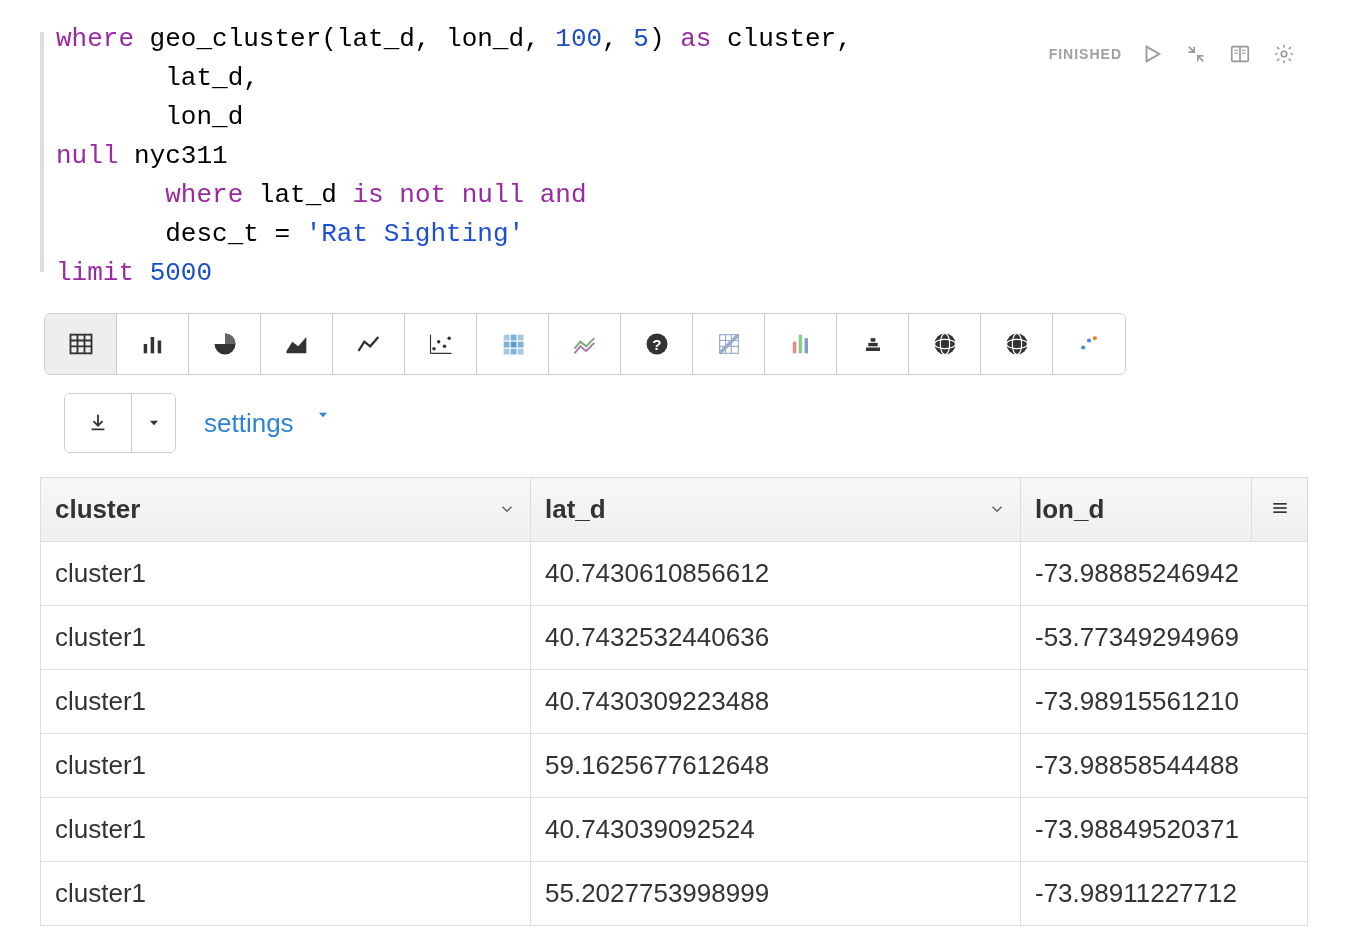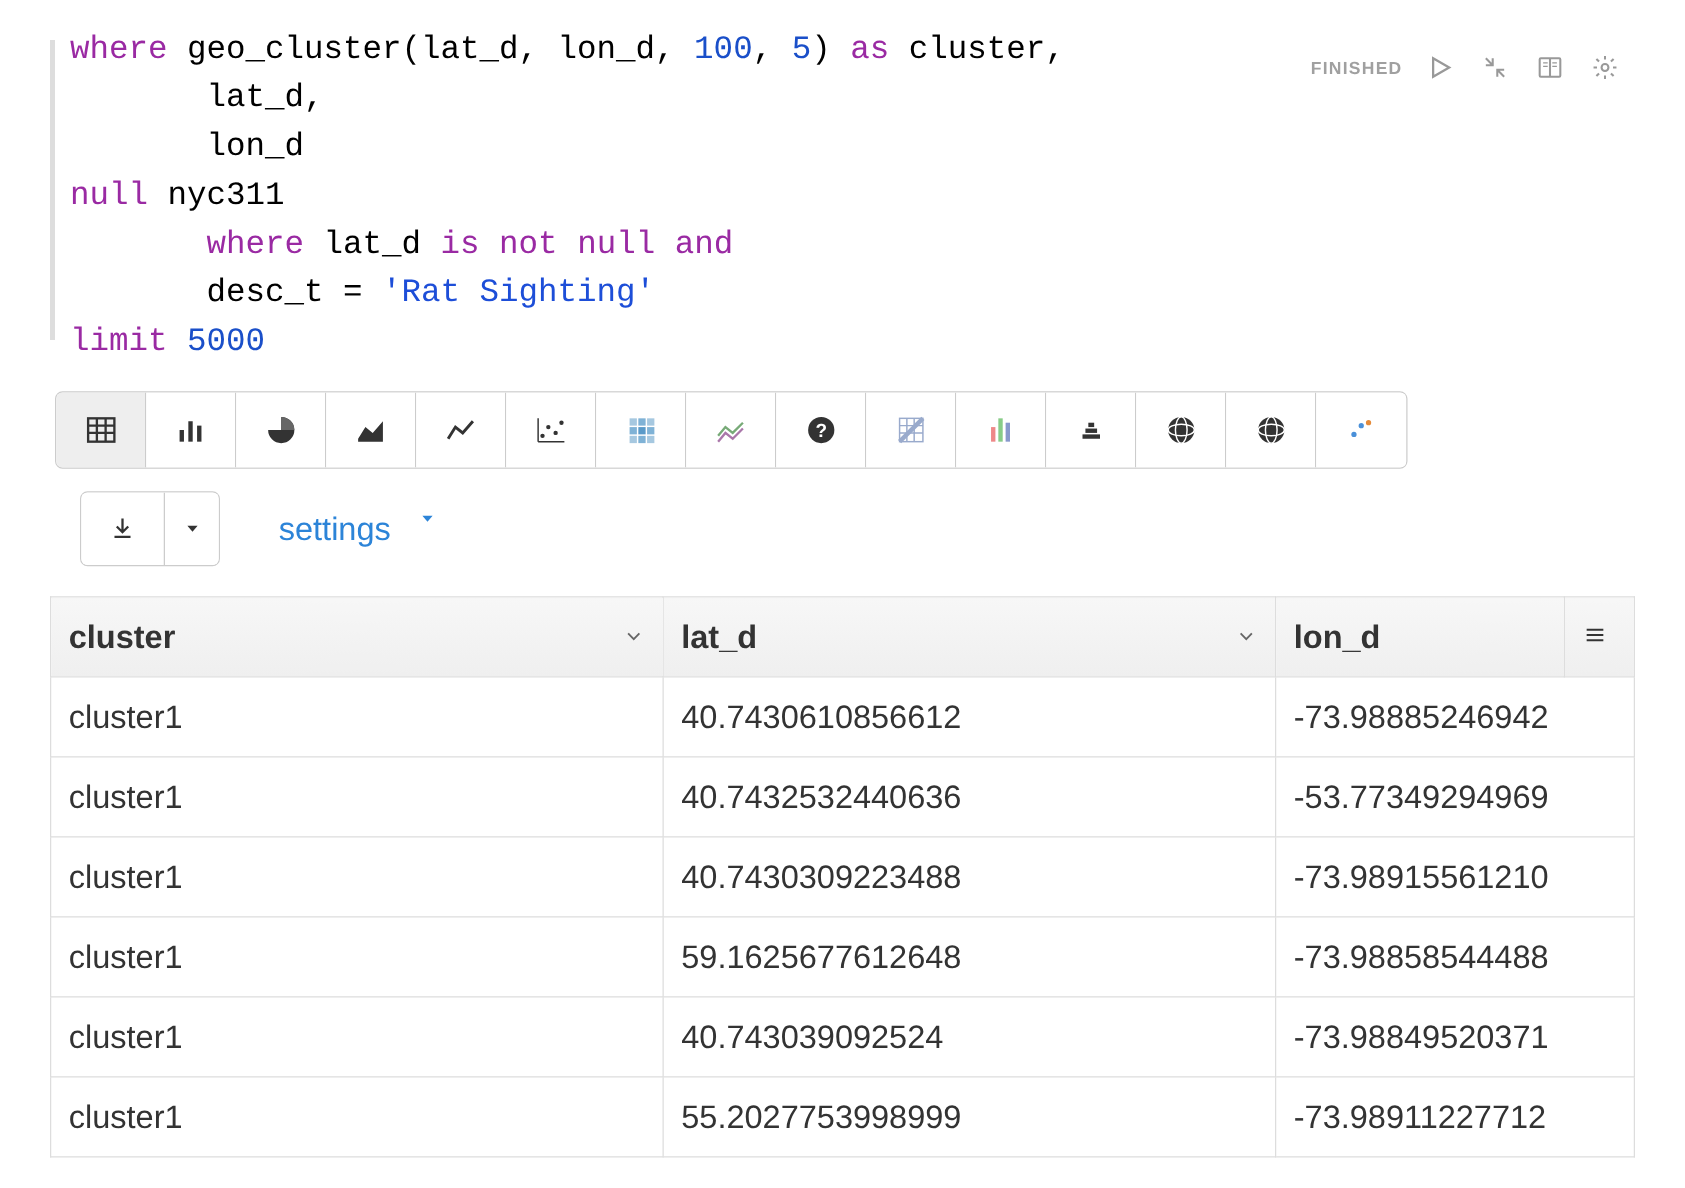--- a/index.html
+++ b/index.html
@@ -110,40 +110,40 @@
     cursor: pointer;
   }
   .btn-group .btn + .btn { border-left: 1px solid #ccc; width: 44px; }
   .settings-link {
     color: #2c84d8;
     font-size: 26px;
     cursor: pointer;
     display: flex;
     align-items: flex-start;
     gap: 22px;
-    margin-left: 19px;
   }
 
   .data-table {
     width: 100%;
     border-collapse: collapse;
     table-layout: fixed;
   }
   .data-table th, .data-table td {
     border: 1px solid #ddd;
     padding: 16px 14px;
     text-align: left;
     font-size: 26px;
     overflow: hidden;
     white-space: nowrap;
   }
   .data-table th {
     background: linear-gradient(#f7f7f7, #efefef);
     font-weight: 700;
     position: relative;
+    text-align: center;
   }
   .th-inner {
     display: flex;
     align-items: center;
     justify-content: space-between;
   }
   .th-inner .chev { color: #888; }
   .hamburger {
     width: 36px;
     text-align: center;

